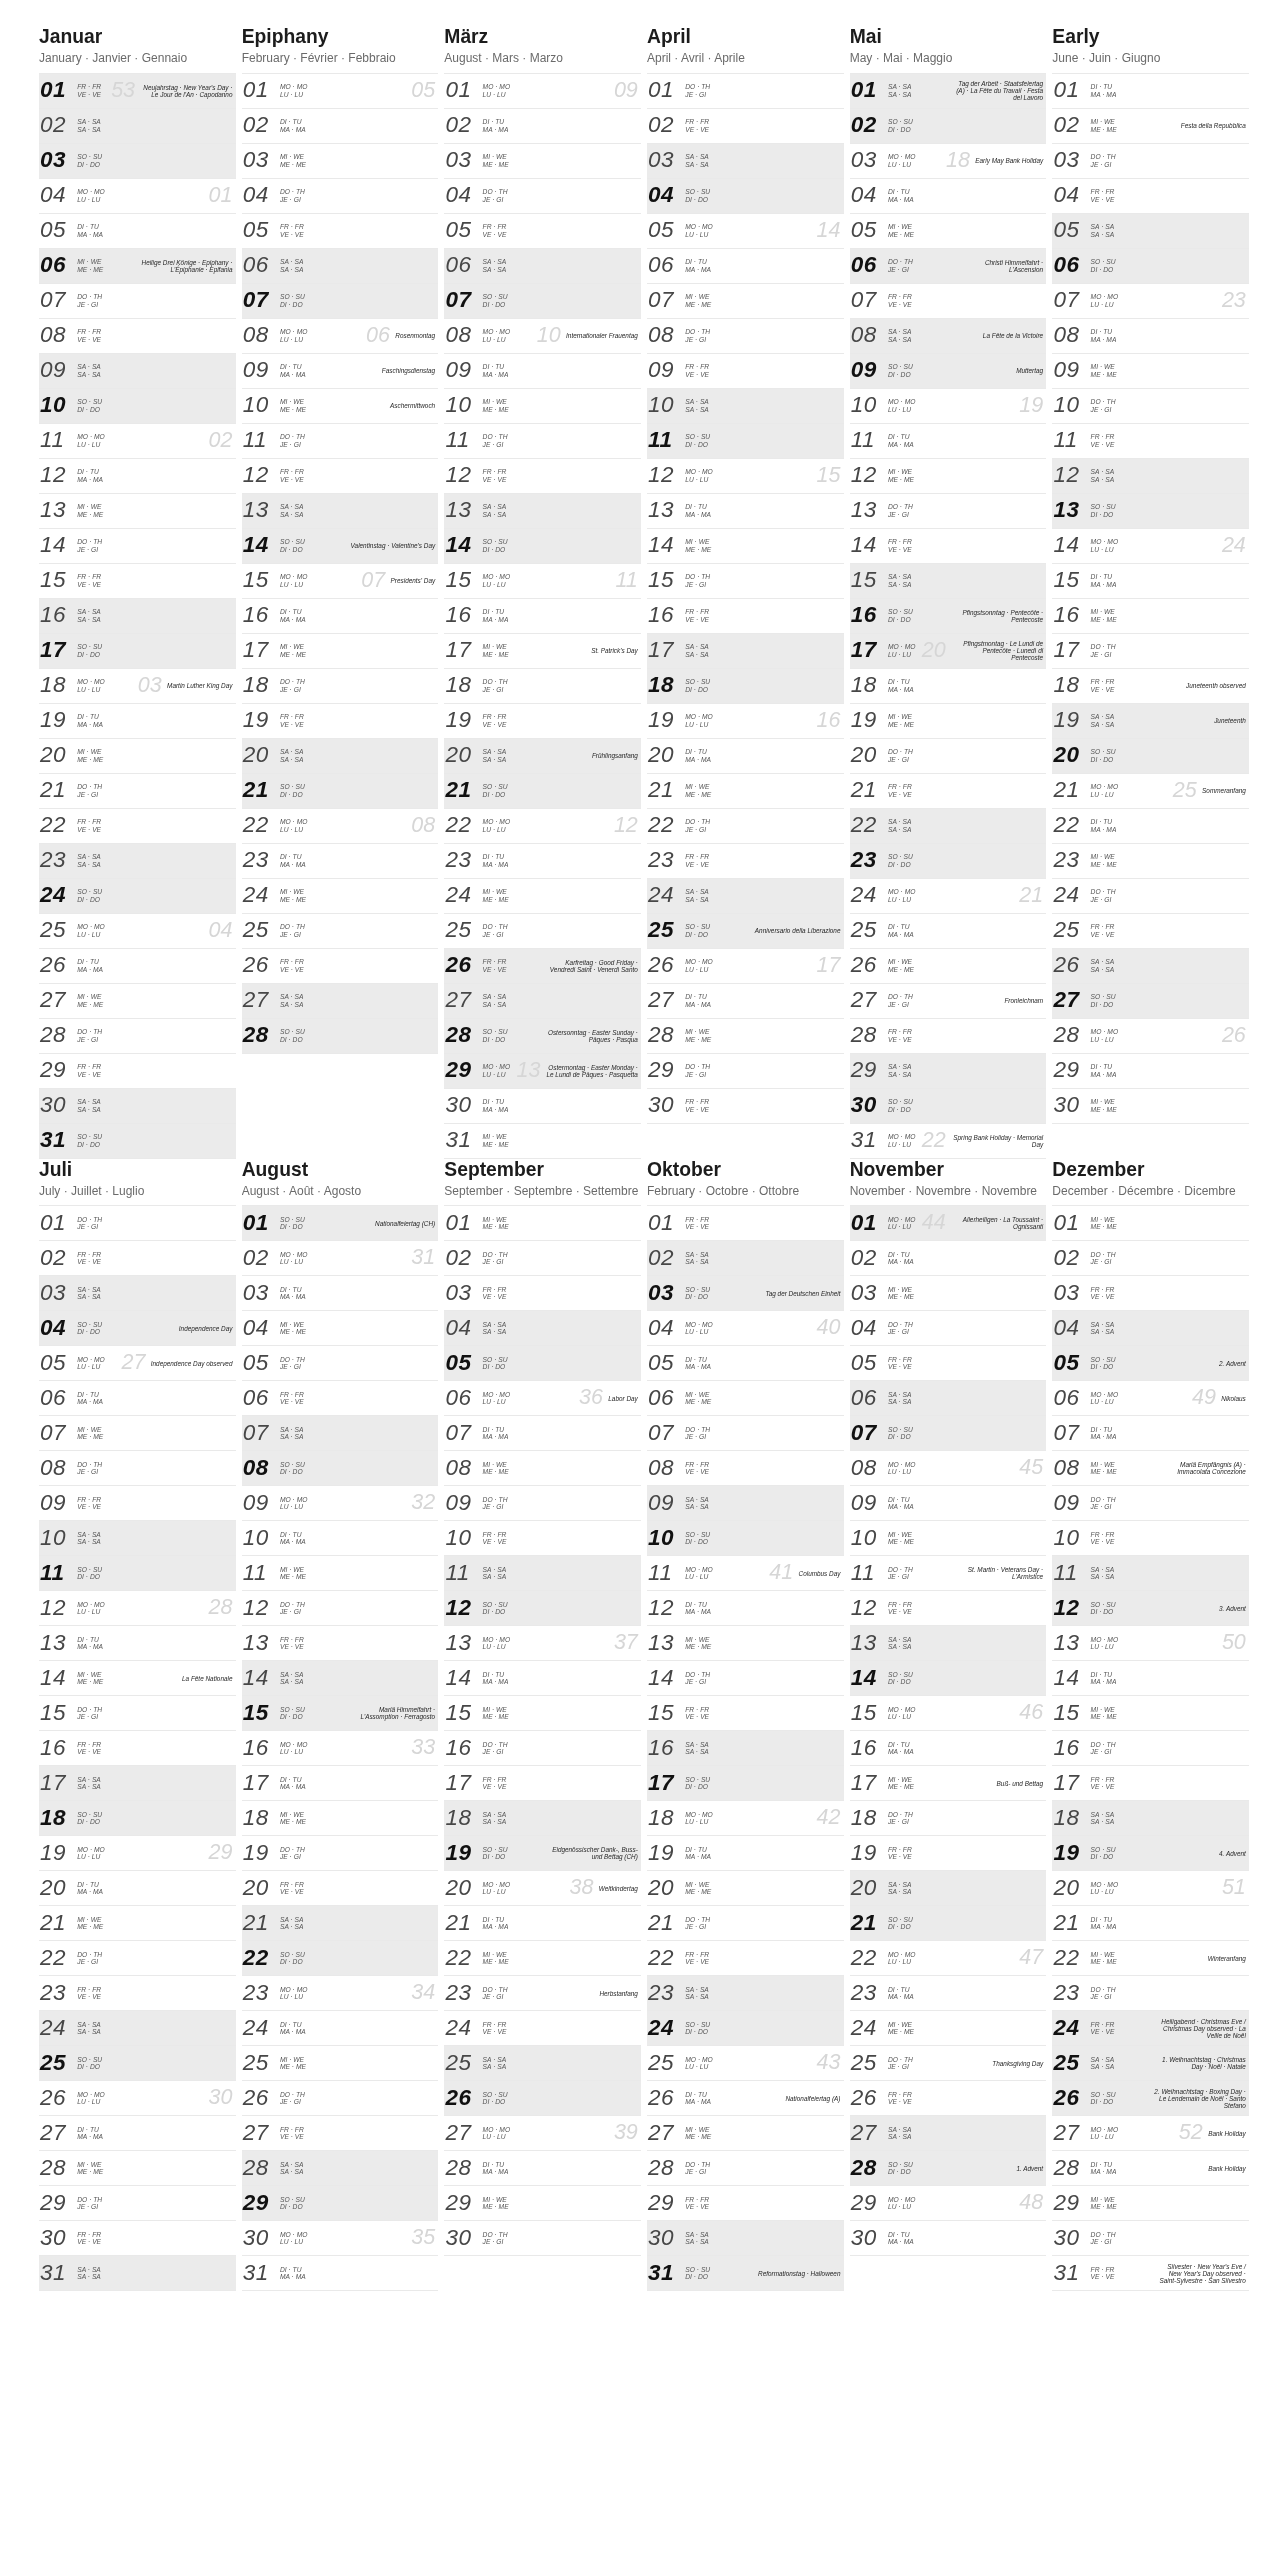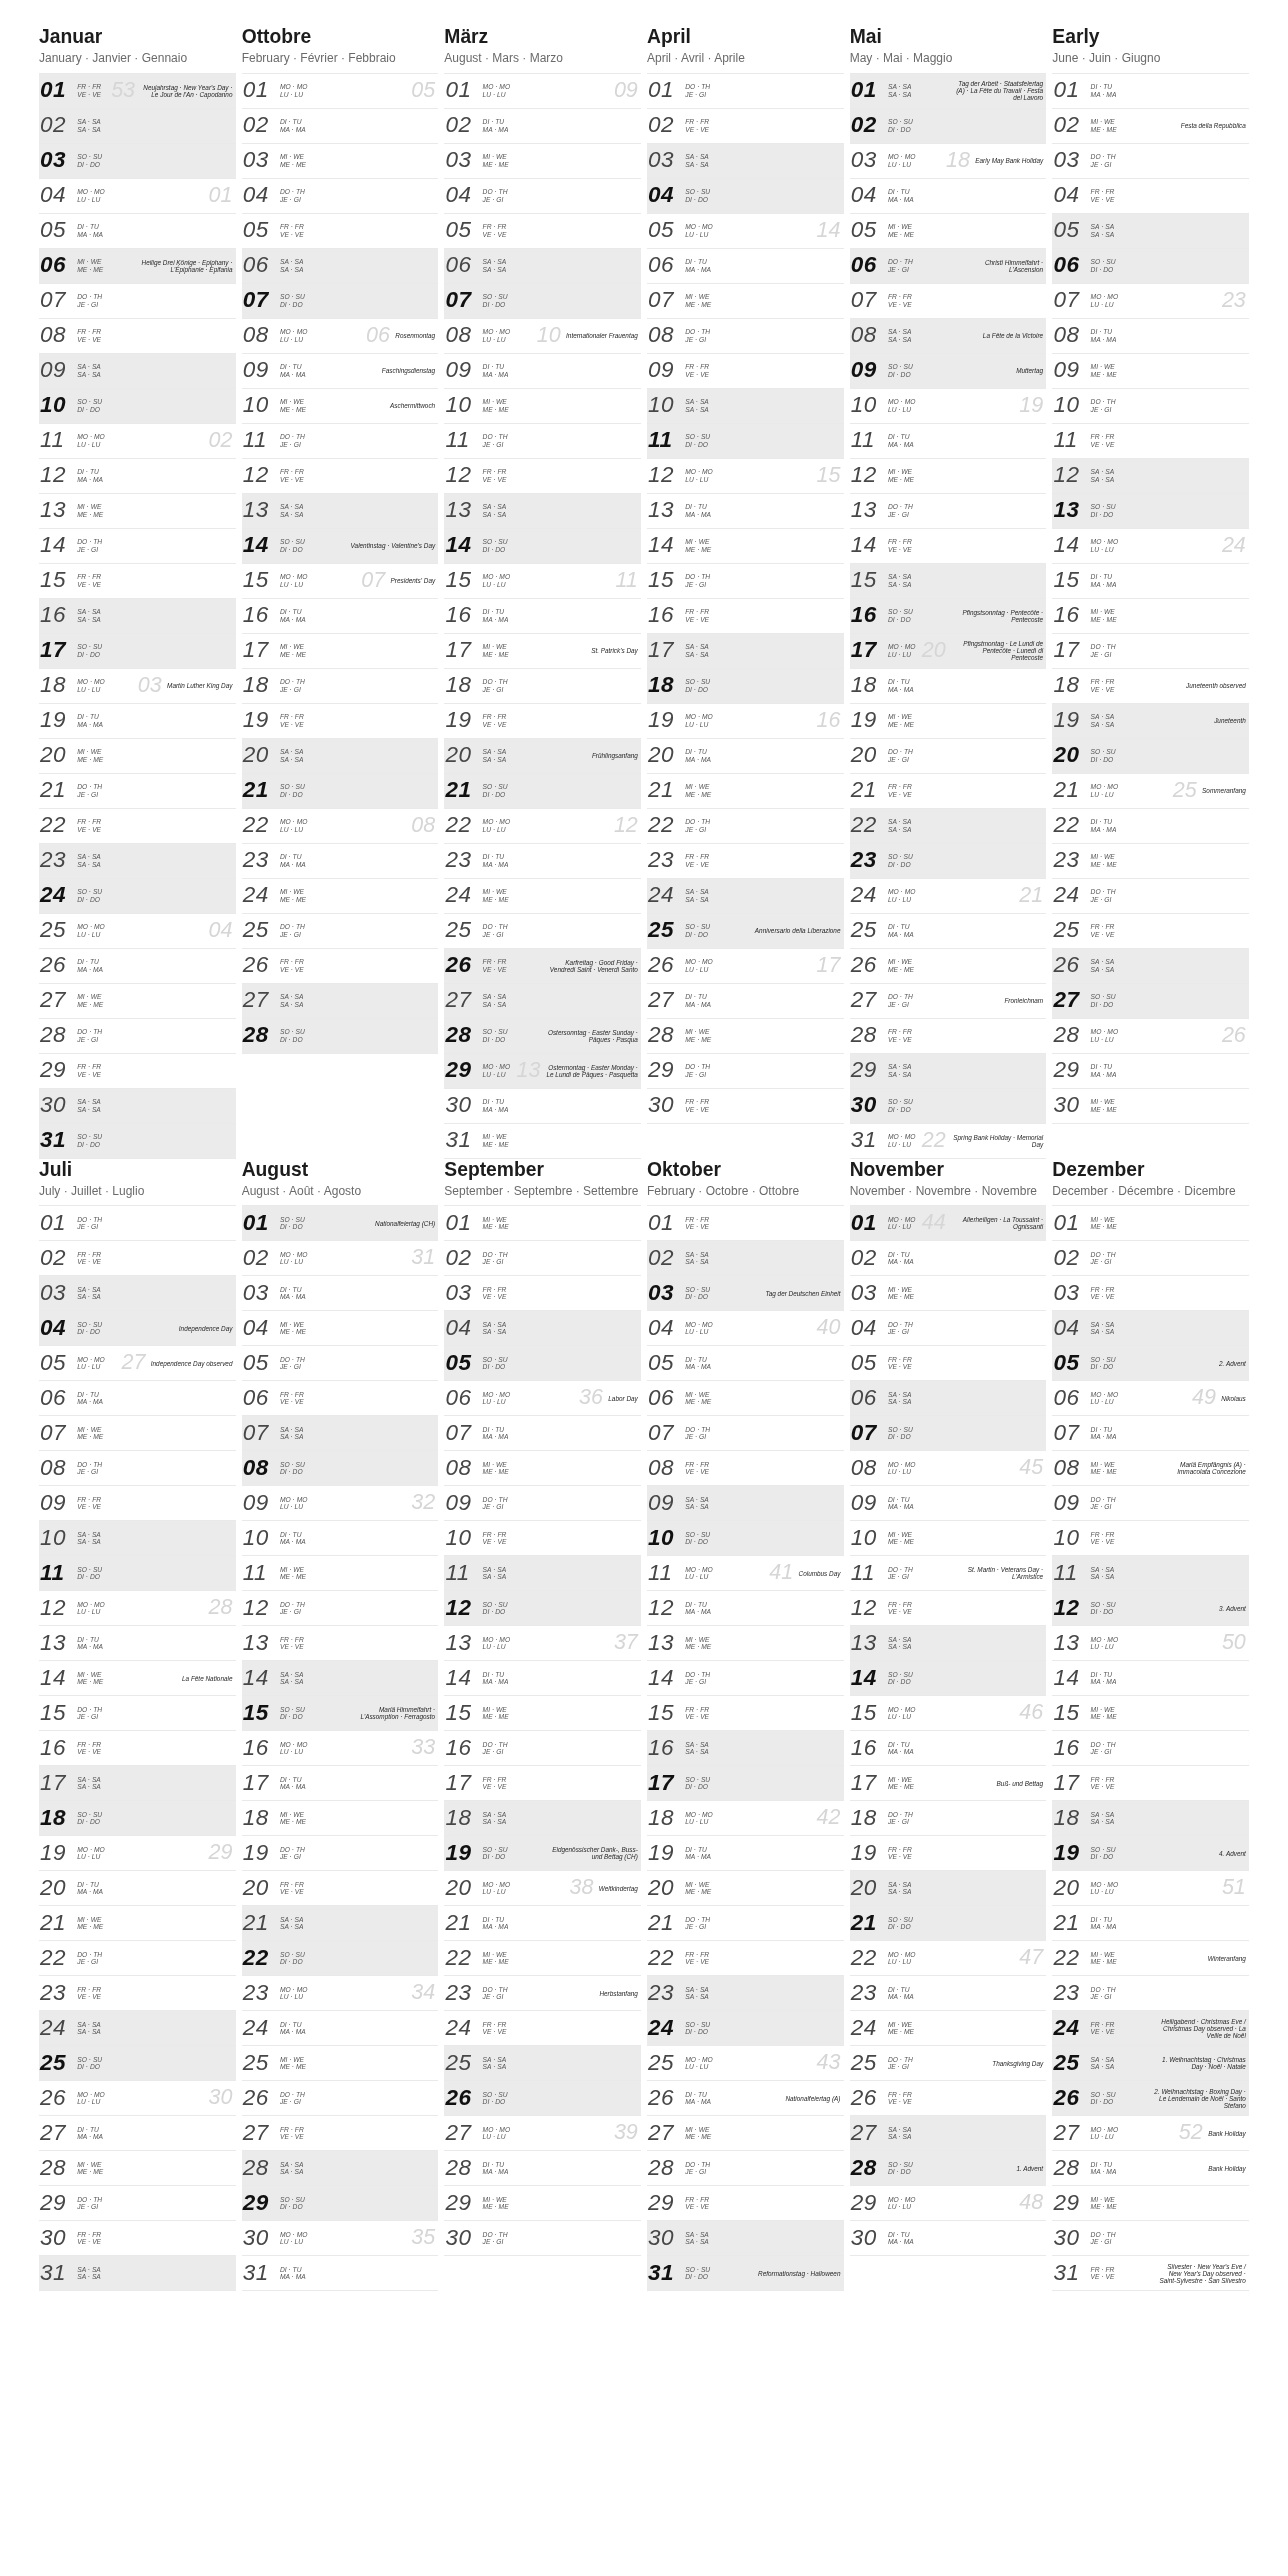--- a/index.html
+++ b/index.html
@@ -361,21 +361,21 @@
             <span class="num">31</span>
             <span class="dw">
               <span>SO · SU</span>
               <span>DI · DO</span>
             </span>
             <span class="right"></span>
           </div>
         </div>
       </section>
       <section class="month">
-        <h2 class="mname">Ottobre</h2>
+        <h2 class="mname">Epiphany</h2>
         <div class="msub">February · Février · Febbraio</div>
         <div class="days">
           <div class="day">
             <span class="num">01</span>
             <span class="dw">
               <span>MO · MO</span>
               <span>LU · LU</span>
             </span>
             <span class="right">
               <span class="wk">05</span>

